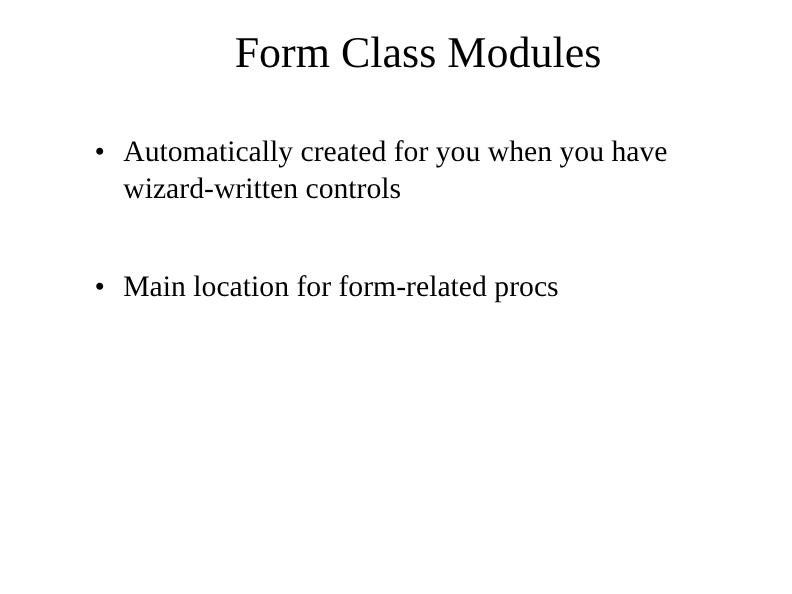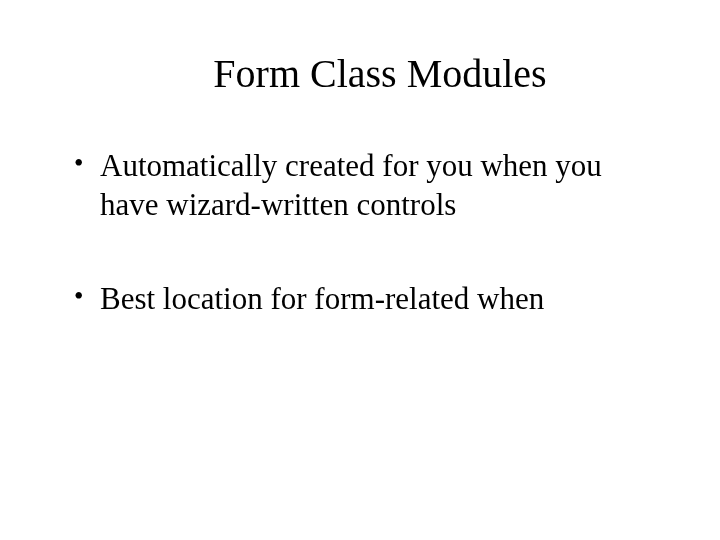--- a/index.html
+++ b/index.html
@@ -8,34 +8,34 @@
     width: 720px;
     height: 540px;
     background: #ffffff;
     font-family: "Times New Roman", Times, serif;
     color: #000000;
   }
   .slide {
     width: 720px;
     height: 540px;
     box-sizing: border-box;
-    padding: 50px 70px 0 70px;
+    padding: 24px 70px 0 70px;
   }
   .title {
     text-align: center;
     font-size: 40px;
     font-weight: normal;
     margin: 0 0 50px 0;
     padding-left: 40px;
   }
   ul.bullets {
     list-style: none;
-    margin: 0;
+    margin: 12px;
     padding: 0;
-    font-size: 31px;
+    font-size: 27px;
     line-height: 1.25;
   }
   ul.bullets li {
     position: relative;
     padding-left: 30px;
     margin-bottom: 55px;
   }
   ul.bullets li::before {
     content: "•";
     position: absolute;
@@ -44,15 +44,15 @@
     font-size: 27px;
   }
 </style>
 </head>
 <body>
 
 <div class="slide">
   <h1 class="title">Form Class Modules</h1>
   <ul class="bullets">
     <li>Automatically created for you when you have wizard-written controls</li>
-    <li>Best location for form-related when</li>
+    <li>Main location for form-related procs</li>
   </ul>
 </div>
 
 </body></html>

